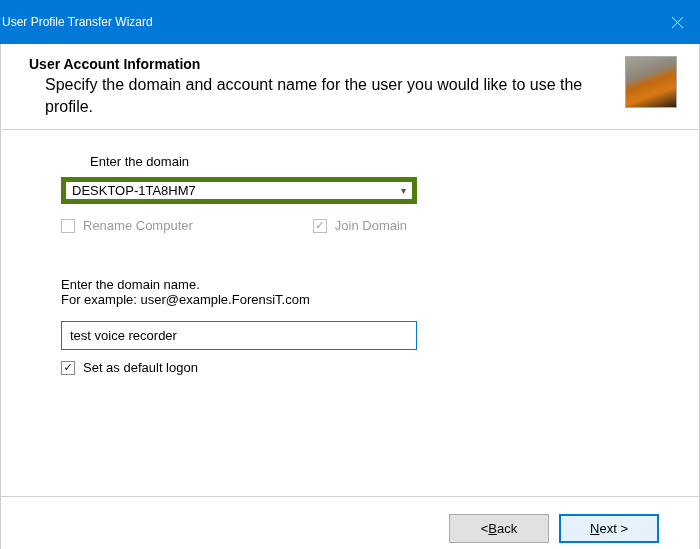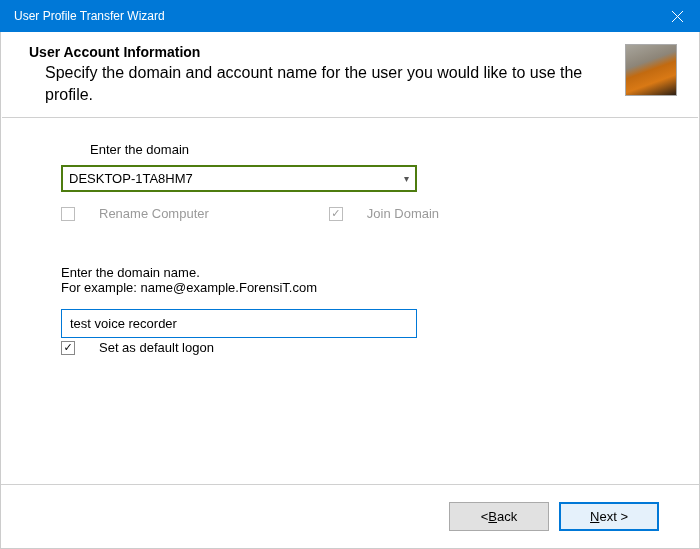--- a/index.html
+++ b/index.html
@@ -1,32 +1,32 @@
 <!DOCTYPE html>
 <html><head>
   <meta charset="utf-8">
   <style>
     * { box-sizing: border-box; margin: 0; padding: 0; font-family: "Segoe UI", Tahoma, sans-serif; }
     body { width: 700px; height: 549px; background: #fff; overflow: hidden; }
-    .titlebar { height: 32px; background: #0078D7; display: flex; align-items: center; padding-left: 14px; }
+    .titlebar { height: 44px; background: #0078D7; display: flex; align-items: center; padding-left: 2px; }
     .title { color: #fff; font-size: 12px; flex: 1; }
     .tb-btn { width: 46px; height: 32px; display: flex; align-items: center; justify-content: center; color: #fff; }
     .content { border: 1px solid #ccc; border-top: none; height: 517px; background: #fff; display: flex; flex-direction: column; }
     .header { padding: 12px 22px 12px 28px; display: flex; align-items: flex-start; }
     .header-txt { flex: 1; }
     .header-title { font-size: 14px; font-weight: 600; color: #000; margin-bottom: 2px; }
     .header-desc { font-size: 16px; color: #000; line-height: 1.35; padding-left: 16px; }
     .header-icon { width: 52px; height: 52px; border: 1px solid #aaa; background: linear-gradient(160deg, #a8a59c 0%, #8d8578 35%, #c26a10 50%, #d97915 70%, #2d1f13 100%); margin-left: 12px; }
     hr.sep { border: none; border-top: 1px solid #d0d0d0; margin: 0 1px; }
     .body { flex: 1; padding: 24px 40px 0 60px; font-size: 13px; color: #000; }
     .lbl { margin-bottom: 8px; margin-left: 29px; }
-    .combo { width: 356px; height: 27px; border: 2px solid #4d7c0f; display: flex; align-items: center; padding: 0 6px; font-size: 13px; justify-content: space-between; background:#fff; }
+    .combo { width: 356px; height: 27px; border: 5px solid #4d7c0f; display: flex; align-items: center; padding: 0 6px; font-size: 13px; justify-content: space-between; background:#fff; }
     .chev { font-size: 10px; color: #555; }
     .chk-row { margin-top: 14px; display: flex; align-items: center; gap: 120px; }
-    .chk { display: inline-flex; align-items: center; gap: 24px; }
+    .chk { display: inline-flex; align-items: center; gap: 8px; }
     .chk-box { width: 14px; height: 14px; border: 1px solid #888; display: inline-flex; align-items: center; justify-content: center; font-size: 11px; line-height: 1; background:#fff; }
     .chk-box.checked::before { content: "✓"; color: #000; }
     .chk.disabled { color: #9a9a9a; }
     .chk.disabled .chk-box { border-color: #bdbdbd; color: #bdbdbd; }
     .chk.disabled .chk-box.checked::before { color: #9a9a9a; }
     .sect2 { margin-top: 44px; }
     .input { width: 356px; height: 29px; border: 1px solid #0078D7; padding: 8px 8px; font-size: 13px; outline: none; display:block; }
     .footer { height: 64px; border-top: 1px solid #d0d0d0; display: flex; align-items: center; justify-content: flex-end; gap: 10px; padding-right: 18px; }
     .btn { width: 100px; height: 29px; border: 1px solid #aaa; background: #e1e1e1; font-size: 13px; display: flex; align-items: center; justify-content: center; }
     .btn.default { border: 2px solid #0078D7; background: #e5f1fb; }
@@ -68,23 +68,23 @@
         <span>Rename Computer</span>
       </label>
       <label class="chk disabled">
         <span class="chk-box checked"></span>
         <span>Join Domain</span>
       </label>
     </div>
 
     <div class="sect2">
       <div>Enter the domain name.</div>
-      <div>For example: name@example.ForensiT.com</div>
+      <div>For example: user@example.ForensiT.com</div>
       <input class="input" style="margin-top: 14px;" value="test voice recorder">
-      <label class="chk" style="margin-top:2px">
+      <label class="chk" style="margin-top:10px">
         <span class="chk-box checked"></span>
         <span>Set as default logon</span>
       </label>
     </div>
   </div>
 
   <div class="footer">
     <div class="btn">
       <span>&lt; </span>
         <span class="u">B</span>

